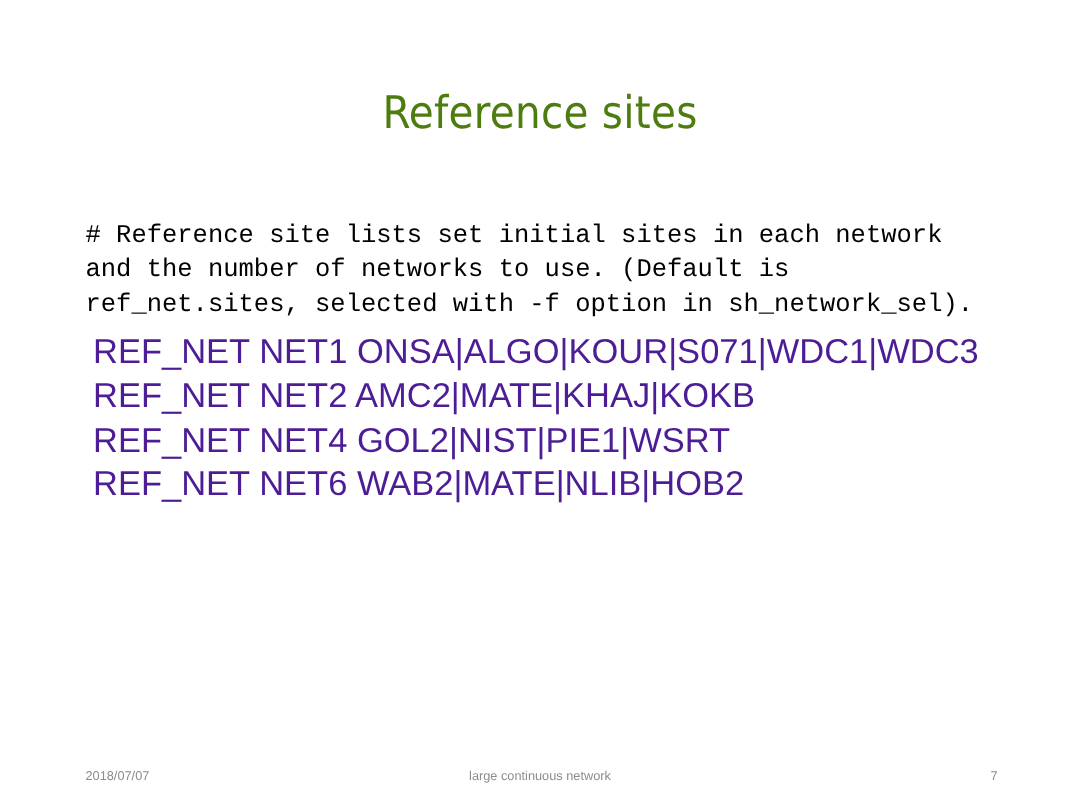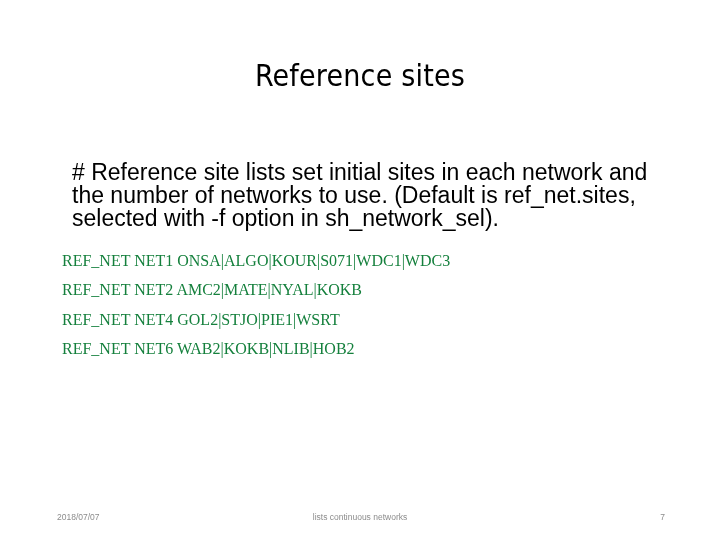--- a/index.html
+++ b/index.html
@@ -26,53 +26,53 @@
   .slide-title {
     position: absolute;
     left: 0;
     right: 0;
     top: 57px;
     text-align: center;
     font-family: "DejaVu Sans Condensed", "DejaVu Sans", sans-serif;
     font-weight: 300;
     font-size: 30px;
     line-height: 38px;
-    color: #000000;
+    color: #4d7c0f;
     letter-spacing: 0.2px;
     white-space: nowrap;
   }
 
   
   .body-block {
     position: absolute;
     left: 56px;
     top: 145px;
     width: 612px;
   }
 
   .intro-para {
-    margin: 16px;
-    font-family: Liberation Sans, sans-serif;
-    font-size: 23px;
+    margin: 1px;
+    font-family: Liberation Mono, monospace;
+    font-size: 17px;
     line-height: 23px;
     color: #000000;
     text-indent: 0;
   }
 
   .netlist {
     list-style: none;
     margin: 5px 0 0 0;
     padding: 0;
   }
 
   .netlist li {
-    font-family: Liberation Serif, serif;
-    font-size: 16px;
+    font-family: Liberation Sans, sans-serif;
+    font-size: 23px;
     line-height: 29.4px;
-    color: #15803d;
+    color: #4c1d95;
     padding-left: 6px;
     white-space: nowrap;
   }
 
   
   .footer {
     position: absolute;
     left: 0;
     right: 0;
     top: 509px;
@@ -111,26 +111,26 @@
 <div class="slide">
 
   <div class="slide-title">Reference sites</div>
 
   <div class="body-block">
 
     <p class="intro-para">#  Reference site lists set initial sites in each network and the number of networks to use. (Default is ref_net.sites, selected with -f option in sh_network_sel).</p>
 
     <ul class="netlist">
       <li>REF_NET NET1 ONSA|ALGO|KOUR|S071|WDC1|WDC3</li>
-      <li>REF_NET NET2 AMC2|MATE|NYAL|KOKB</li>
-      <li>REF_NET NET4 GOL2|STJO|PIE1|WSRT</li>
-      <li>REF_NET NET6 WAB2|KOKB|NLIB|HOB2</li>
+      <li>REF_NET NET2 AMC2|MATE|KHAJ|KOKB</li>
+      <li>REF_NET NET4 GOL2|NIST|PIE1|WSRT</li>
+      <li>REF_NET NET6 WAB2|MATE|NLIB|HOB2</li>
     </ul>
 
   </div>
 
   <div class="footer">
     <span class="footer-date">2018/07/07</span>
-    <span class="footer-center">lists continuous networks</span>
+    <span class="footer-center">large continuous network</span>
     <span class="footer-page">7</span>
   </div>
 
 </div>
 
 </body></html>

